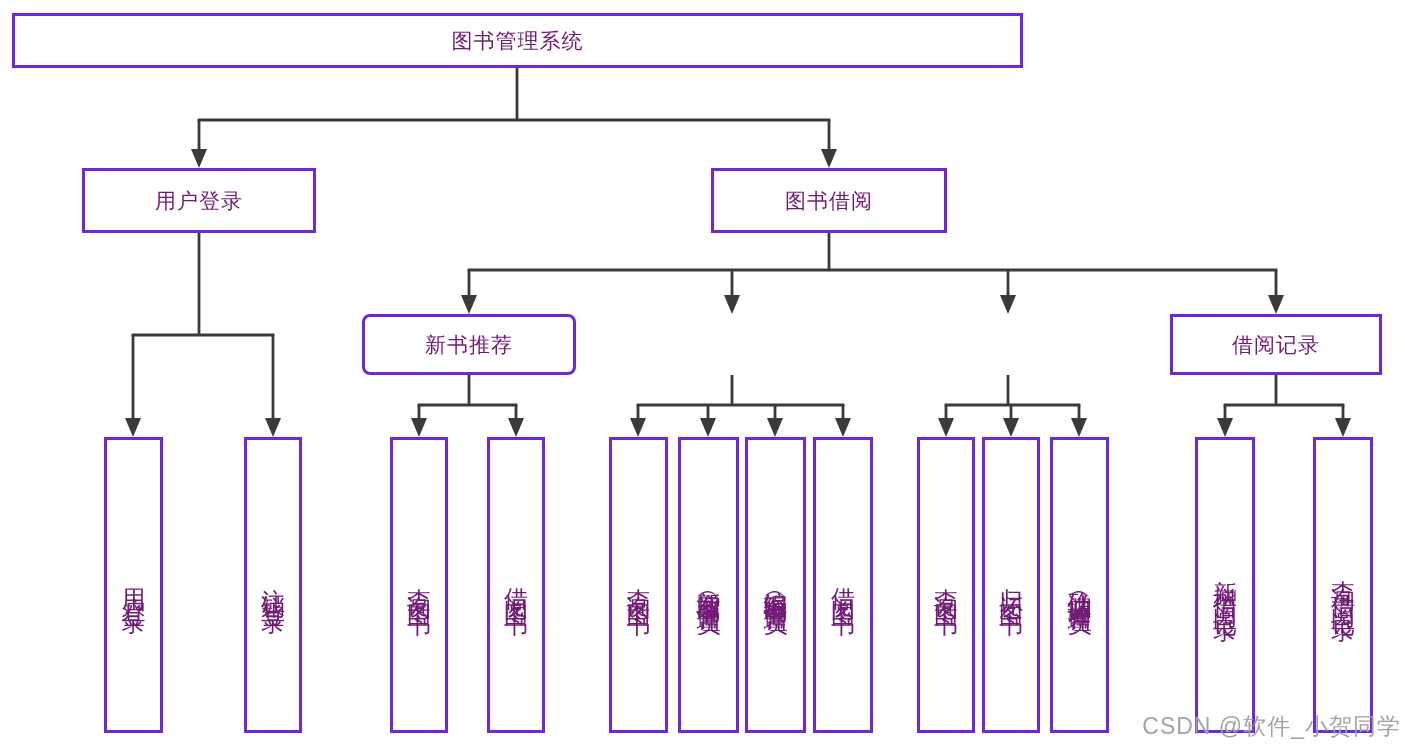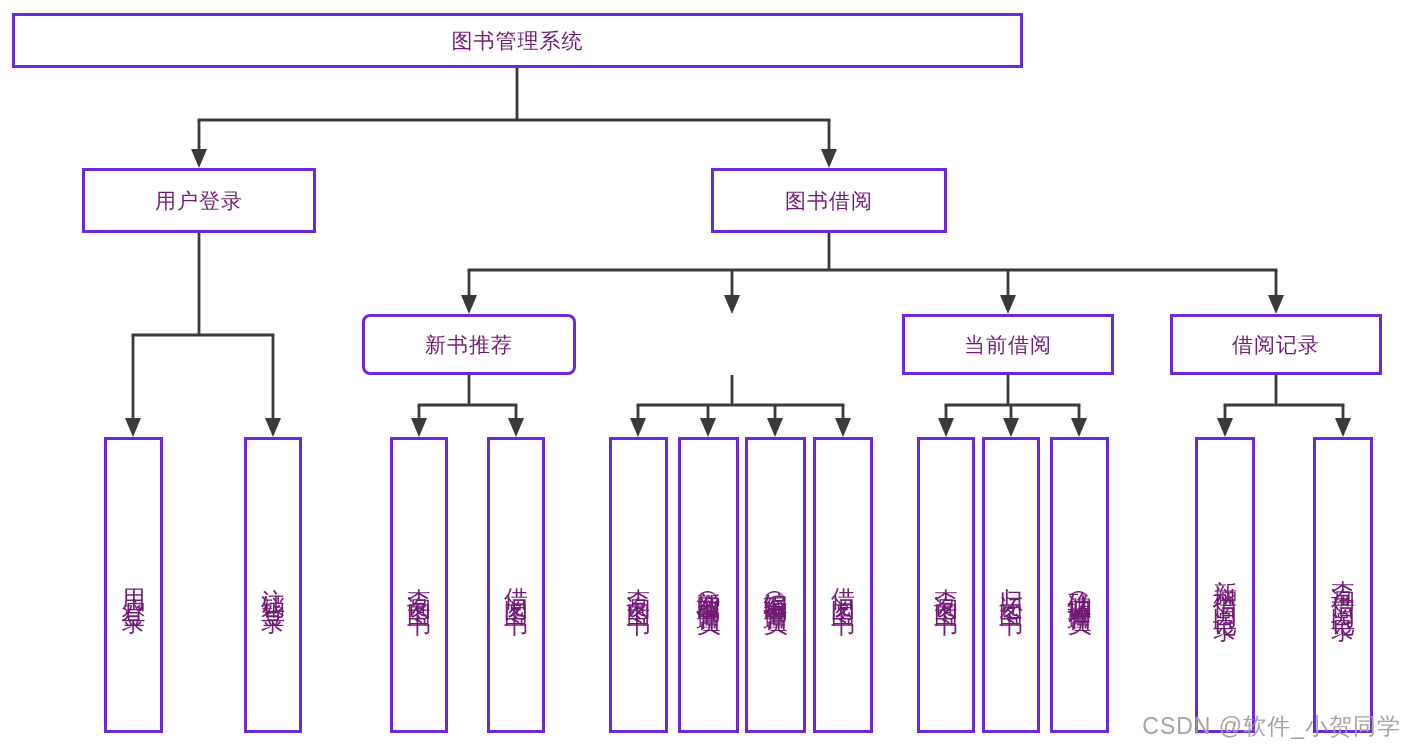--- a/index.html
+++ b/index.html
@@ -113,21 +113,20 @@
       <polygon points="1217,418 1233,418 1225,437" fill="#3a3a3a"></polygon>
       <line x1="1343" y1="405" x2="1343" y2="427" stroke="#3a3a3a" stroke-width="2.8"></line>
       <polygon points="1335,418 1351,418 1343,437" fill="#3a3a3a"></polygon>
     </svg>
 
   <div class="watermark" style="color: rgb(163, 163, 163); margin-top: 28px;">CSDN @软件_小贺同学</div>
 <div class="node h" style="left: 12px; top: 13px; width: 1011px; height: 55px;">图书管理系统</div>
     <div class="node h" style="left: 82px; top: 168px; width: 234px; height: 65px;">用户登录</div>
     <div class="node h" style="left: 711px; top: 168px; width: 236px; height: 65px;">图书借阅</div>
     <div class="node h" style="left: 362px; top: 314px; width: 214px; height: 61px; border-radius: 8px;">新书推荐</div>
-    <div class="node h" style="left: 902px; top: 314px; width: 212px; height: 61px;">当前借阅</div>
     <div class="node h" style="left: 1170px; top: 314px; width: 212px; height: 61px;">借阅记录</div>
     <div class="node v" style="left: 104px; top: 437px; width: 59px; height: 296px; letter-spacing: 8px;">用户登录</div>
     <div class="node v" style="left: 244px; top: 437px; width: 58px; height: 296px; letter-spacing: 8px;">注销登录</div>
     <div class="node v" style="left: 390px; top: 437px; width: 58px; height: 296px; letter-spacing: 8px;">查询图书</div>
     <div class="node v" style="left: 487px; top: 437px; width: 58px; height: 296px; letter-spacing: 8px;">借阅图书</div>
     <div class="node v" style="left: 609px; top: 437px; width: 59px; height: 296px; letter-spacing: 8px;">查询图书</div>
     <div class="node v" style="left: 678px; top: 437px; width: 61px; height: 296px; letter-spacing: 3px;">新增图书（管理员）</div>
     <div class="node v" style="left: 745px; top: 437px; width: 61px; height: 296px; letter-spacing: 3px;">编辑图书（管理员）</div>
     <div class="node v" style="left: 813px; top: 437px; width: 60px; height: 296px; letter-spacing: 8px;">借阅图书</div>
     <div class="node v" style="left: 917px; top: 437px; width: 58px; height: 296px; letter-spacing: 8px;">查询图书</div>

